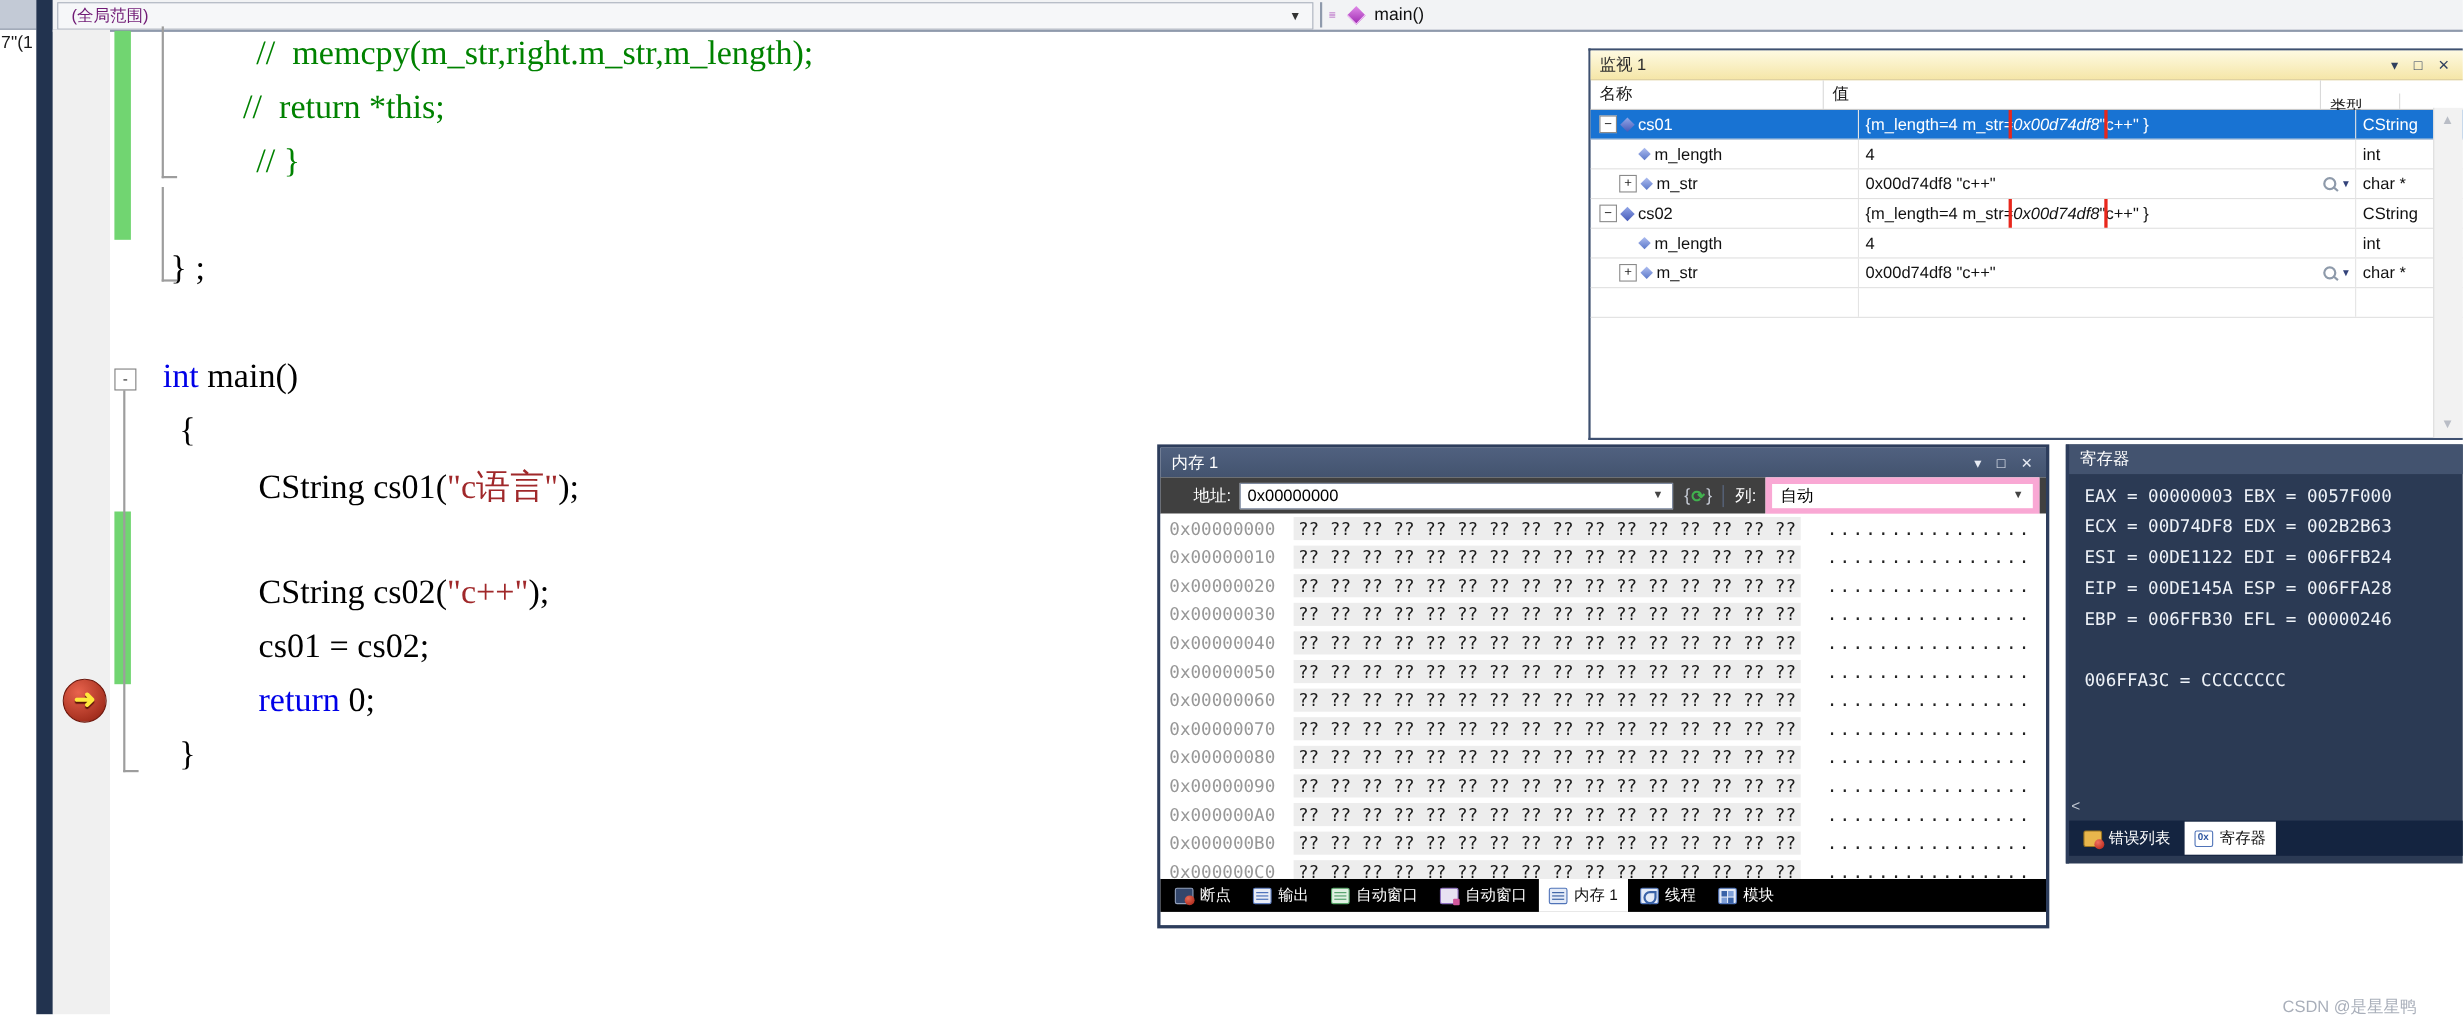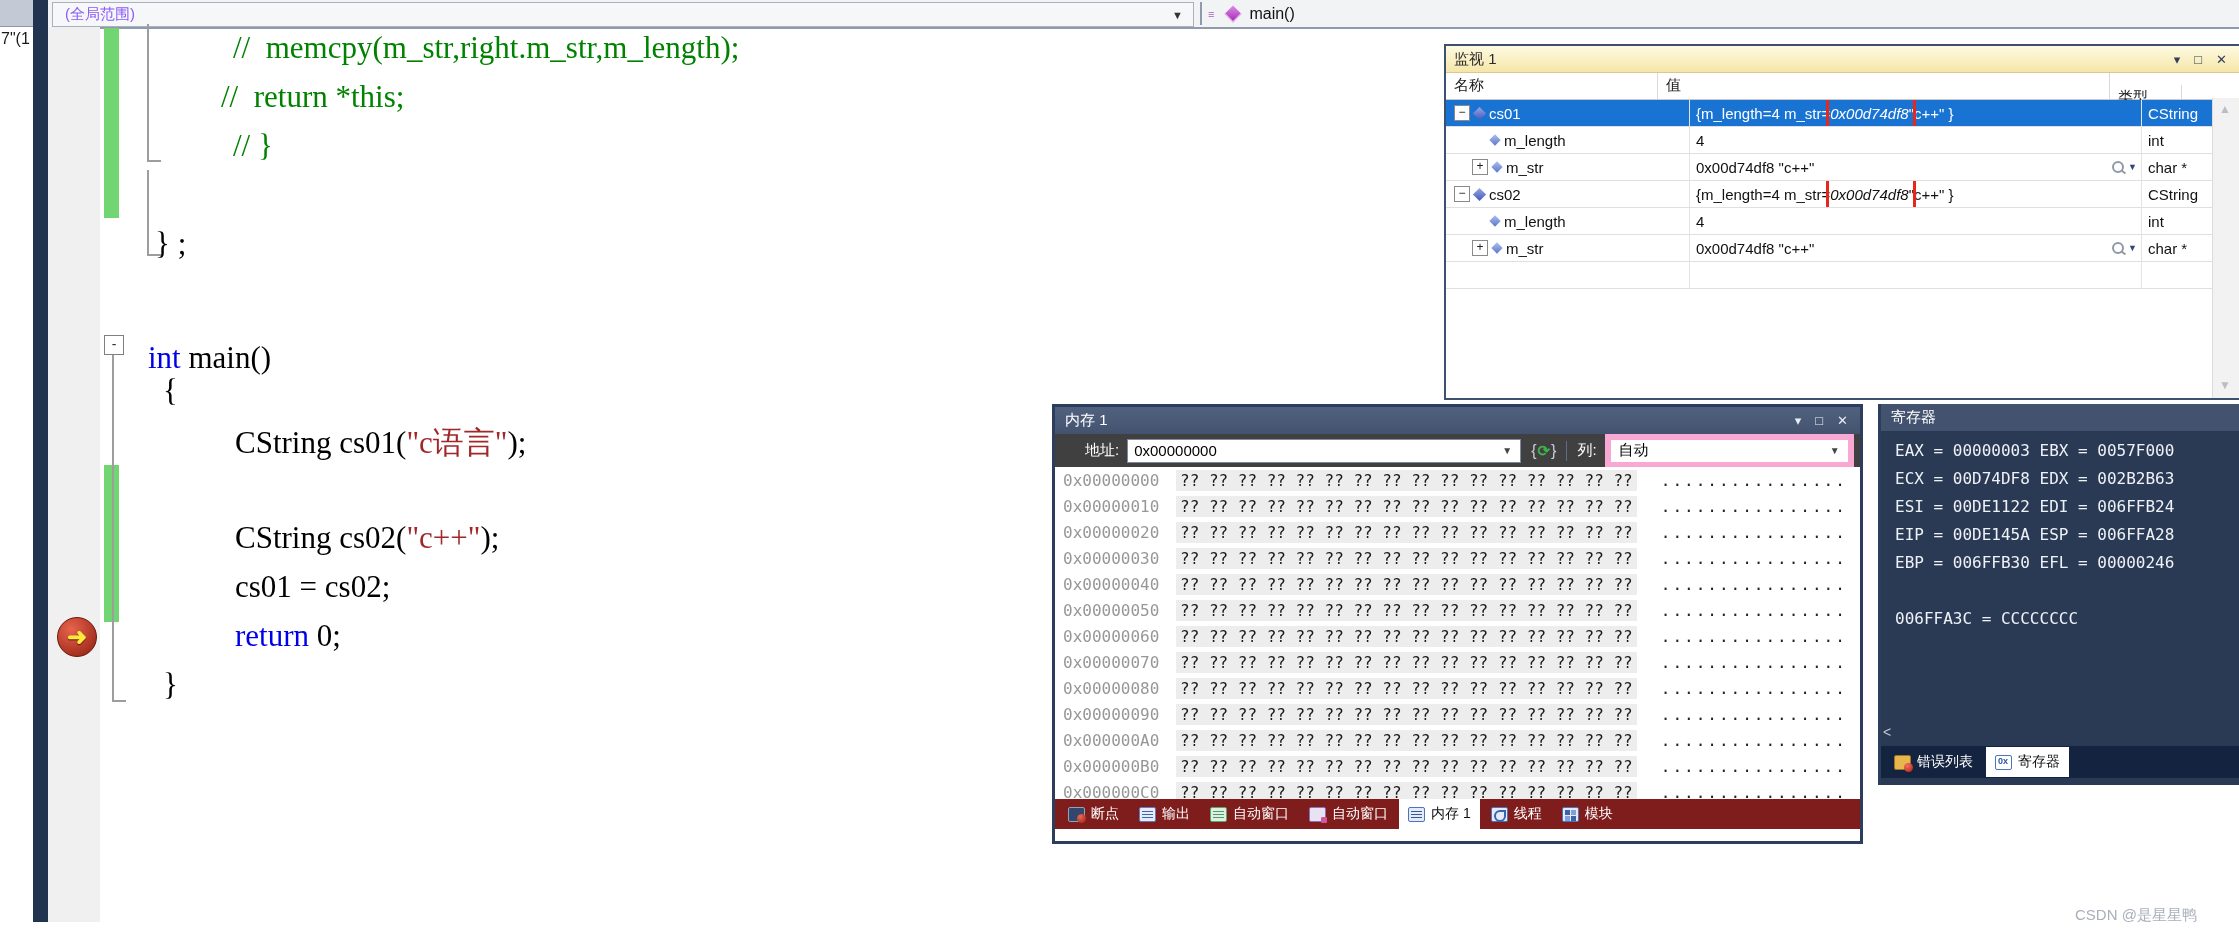--- a/index.html
+++ b/index.html
@@ -9,21 +9,21 @@
   .left-col{position:absolute;left:0;top:0;width:33px;height:937px;background:#fff;}
   .corner-block{position:absolute;left:0;top:0;width:33px;height:26px;background:#c3cad6;border-bottom:1px solid #8d97a8;}
   .tooltip-frag{position:absolute;left:1px;top:29px;width:32px;overflow:hidden;white-space:nowrap;
                 font-size:16px;color:#1a1a1a;}
   .navy-strip{position:absolute;left:33px;top:0;width:15px;height:922px;background:#22334f;}
   
   .navbar{position:absolute;left:48px;top:0;width:2191px;height:27px;background:#f2f3f5;border-bottom:2px solid #8f9aac;}
   .combo{position:absolute;top:2px;height:23px;background:#f6f7f9;border:1px solid #aab0bc;display:flex;align-items:center;}
   .combo-scope{left:4px;width:1140px;}
   .combo-fn{left:1152px;width:1030px;border-left:2px solid #8f9aac;background:#f2f3f5;border-top:none;border-right:none;border-bottom:none;}
-  .combo-text{font-size:15px;color:#8b5cf6;padding-left:12px;}
+  .combo-text{font-size:15px;color:#701a75;padding-left:12px;}
   .combo-caret{margin-left:auto;margin-right:10px;font-size:11px;color:#333;}
   .method-icon{width:12px;height:12px;background:linear-gradient(135deg,#e08ae8,#9c27b0);transform:rotate(45deg);
                margin-left:14px;box-shadow:-1px -1px 0 #f3c6f7 inset;}
   .method-lines{font-size:11px;color:#b05ac0;margin-left:6px;letter-spacing:-1px;}
   .fn-label{font-size:16px;color:#111;margin-left:10px;}
   
   .margin{position:absolute;left:48px;top:27px;width:52px;height:895px;background:#f0f0f0;}
   .greenbar{position:absolute;left:104px;width:15px;background:#71d571;}
   .gb1{top:28px;height:190px;}
   .gb2{top:465px;height:157px;}
@@ -87,21 +87,21 @@
   .refresh .spin{color:#41b14e;font-weight:bold;font-size:15px;margin:0 1px;}
   .tb-sep{width:1px;height:20px;background:#5d6d89;margin:0 10px;}
   .col-dd{margin-left:8px;width:237px;height:22px;background:#fff;border:6px solid #f9a8d4;display:flex;align-items:center;}
   .col-dd .val{color:#000;padding-left:8px;font-size:15px;}
   .col-dd .caret{margin-left:auto;margin-right:8px;color:#444;font-size:10px;}
   .memrows{position:relative;height:332px;overflow:hidden;background:#fff;}
   .memrow{height:26px;display:flex;align-items:center;font-family:"DejaVu Sans Mono",monospace;font-size:16px;}
   .memaddr{width:113px;padding-left:8px;color:#979797;flex:0 0 113px;}
   .membytes{background:#ededed;color:#1a1a1a;padding:1px 4px;white-space:pre;}
   .memdots{margin-left:24px;color:#222;letter-spacing:2px;white-space:pre;}
-  .memtabs{height:30px;background:#7f1d1d;display:flex;align-items:center;padding-left:4px;gap:2px;}
+  .memtabs{height:30px;background:#000000;display:flex;align-items:center;padding-left:4px;gap:2px;}
   .mtab{display:flex;align-items:center;gap:6px;padding:0 9px;height:26px;font-size:14px;color:#fff;}
   .mtab.active{background:#fff;color:#111;height:30px;margin-top:0;}
   .ticon{width:15px;height:13px;flex:0 0 15px;position:relative;border-radius:2px;}
   .ic-breakpoint{background:#33466b;border:1px solid #94a2bd;}
   .ic-breakpoint::after{content:'';position:absolute;width:9px;height:9px;border-radius:50%;
       background:radial-gradient(circle at 35% 30%,#e86a55,#a01d10);right:-2px;bottom:-2px;}
   .ic-output{background:#e8ecf6;border:1px solid #5f7ec0;}
   .ic-output::after{content:'';position:absolute;left:2px;right:2px;top:3px;height:1px;background:#3f66b5;box-shadow:0 3px 0 #3f66b5,0 6px 0 #3f66b5;}
   .ic-autos{background:#dff0e2;border:1px solid #58a86a;}
   .ic-autos::after{content:'';position:absolute;left:2px;right:2px;top:3px;height:1px;background:#4b9c65;box-shadow:0 3px 0 #4b9c65,0 6px 0 #4b9c65;}
@@ -163,21 +163,21 @@
   <div class="guide guideM"></div>
   <div class="fold-box">-</div>
 
   <div id="code-lines">
       <div class="codeline" style="left: 233px; top: 30px;"><span class="tk-c">//  memcpy(m_str,right.m_str,m_length);</span></div>
       <div class="codeline" style="left: 221px; top: 79px;"><span class="tk-c">//  return *this;</span></div>
       <div class="codeline" style="left: 233px; top: 128px;"><span class="tk-c">// }</span></div>
       <div class="codeline" style="left: 165px; top: 177px;"></div>
       <div class="codeline" style="left: 155px; top: 226px;"><span>} ;</span></div>
       <div class="codeline" style="left: 165px; top: 275px;"></div>
-      <div class="codeline" style="left: 148px; top: 340px;"><span class="tk-k">int</span><span> main()</span></div>
+      <div class="codeline" style="left: 148px; top: 324px;"><span class="tk-k">int</span><span> main()</span></div>
       <div class="codeline" style="left: 163px; top: 373px;"><span>{</span></div>
       <div class="codeline" style="left: 235px; top: 422px;"><span>CString cs01(</span><span class="tk-s">"c语言"</span><span>);</span></div>
       <div class="codeline" style="left: 165px; top: 471px;"></div>
       <div class="codeline" style="left: 235px; top: 520px;"><span>CString cs02(</span><span class="tk-s">"c++"</span><span>);</span></div>
       <div class="codeline" style="left: 235px; top: 569px;"><span>cs01 = cs02;</span></div>
       <div class="codeline" style="left: 235px; top: 618px;"><span class="tk-k">return</span><span> 0;</span></div>
       <div class="codeline" style="left: 163px; top: 667px;"><span>}</span></div>
     </div>
 
   <div class="toolwin" id="watch">

